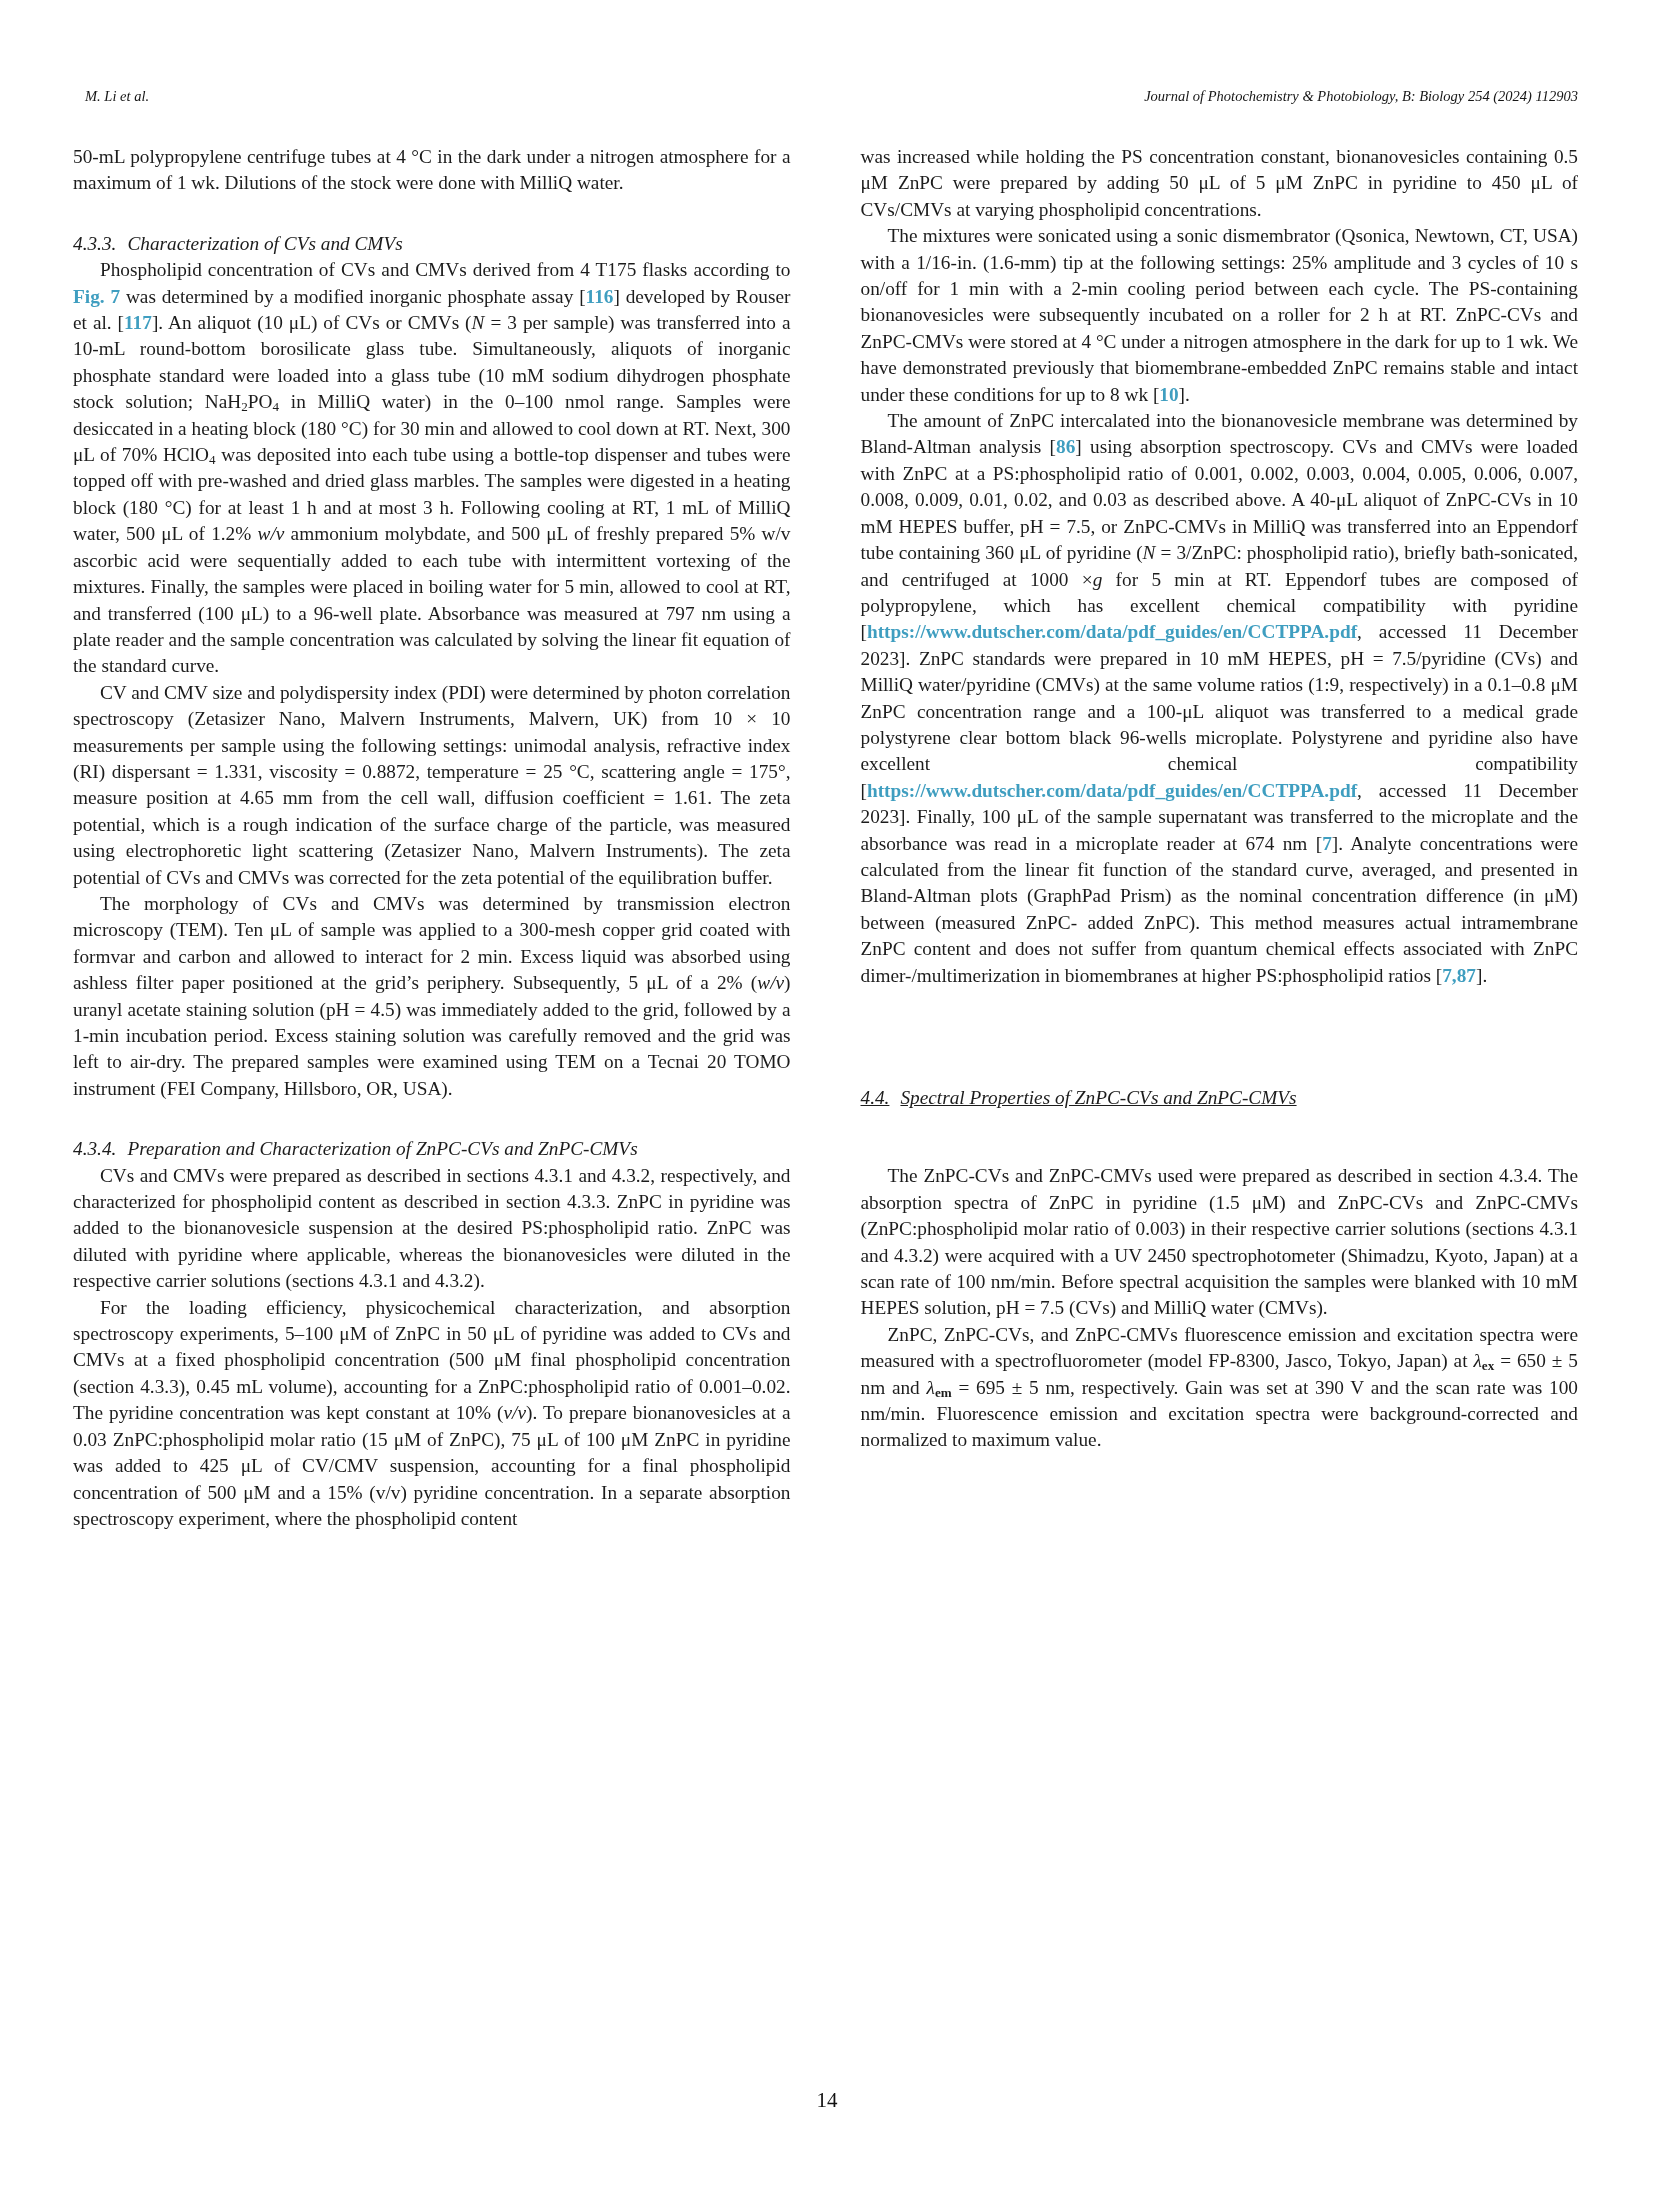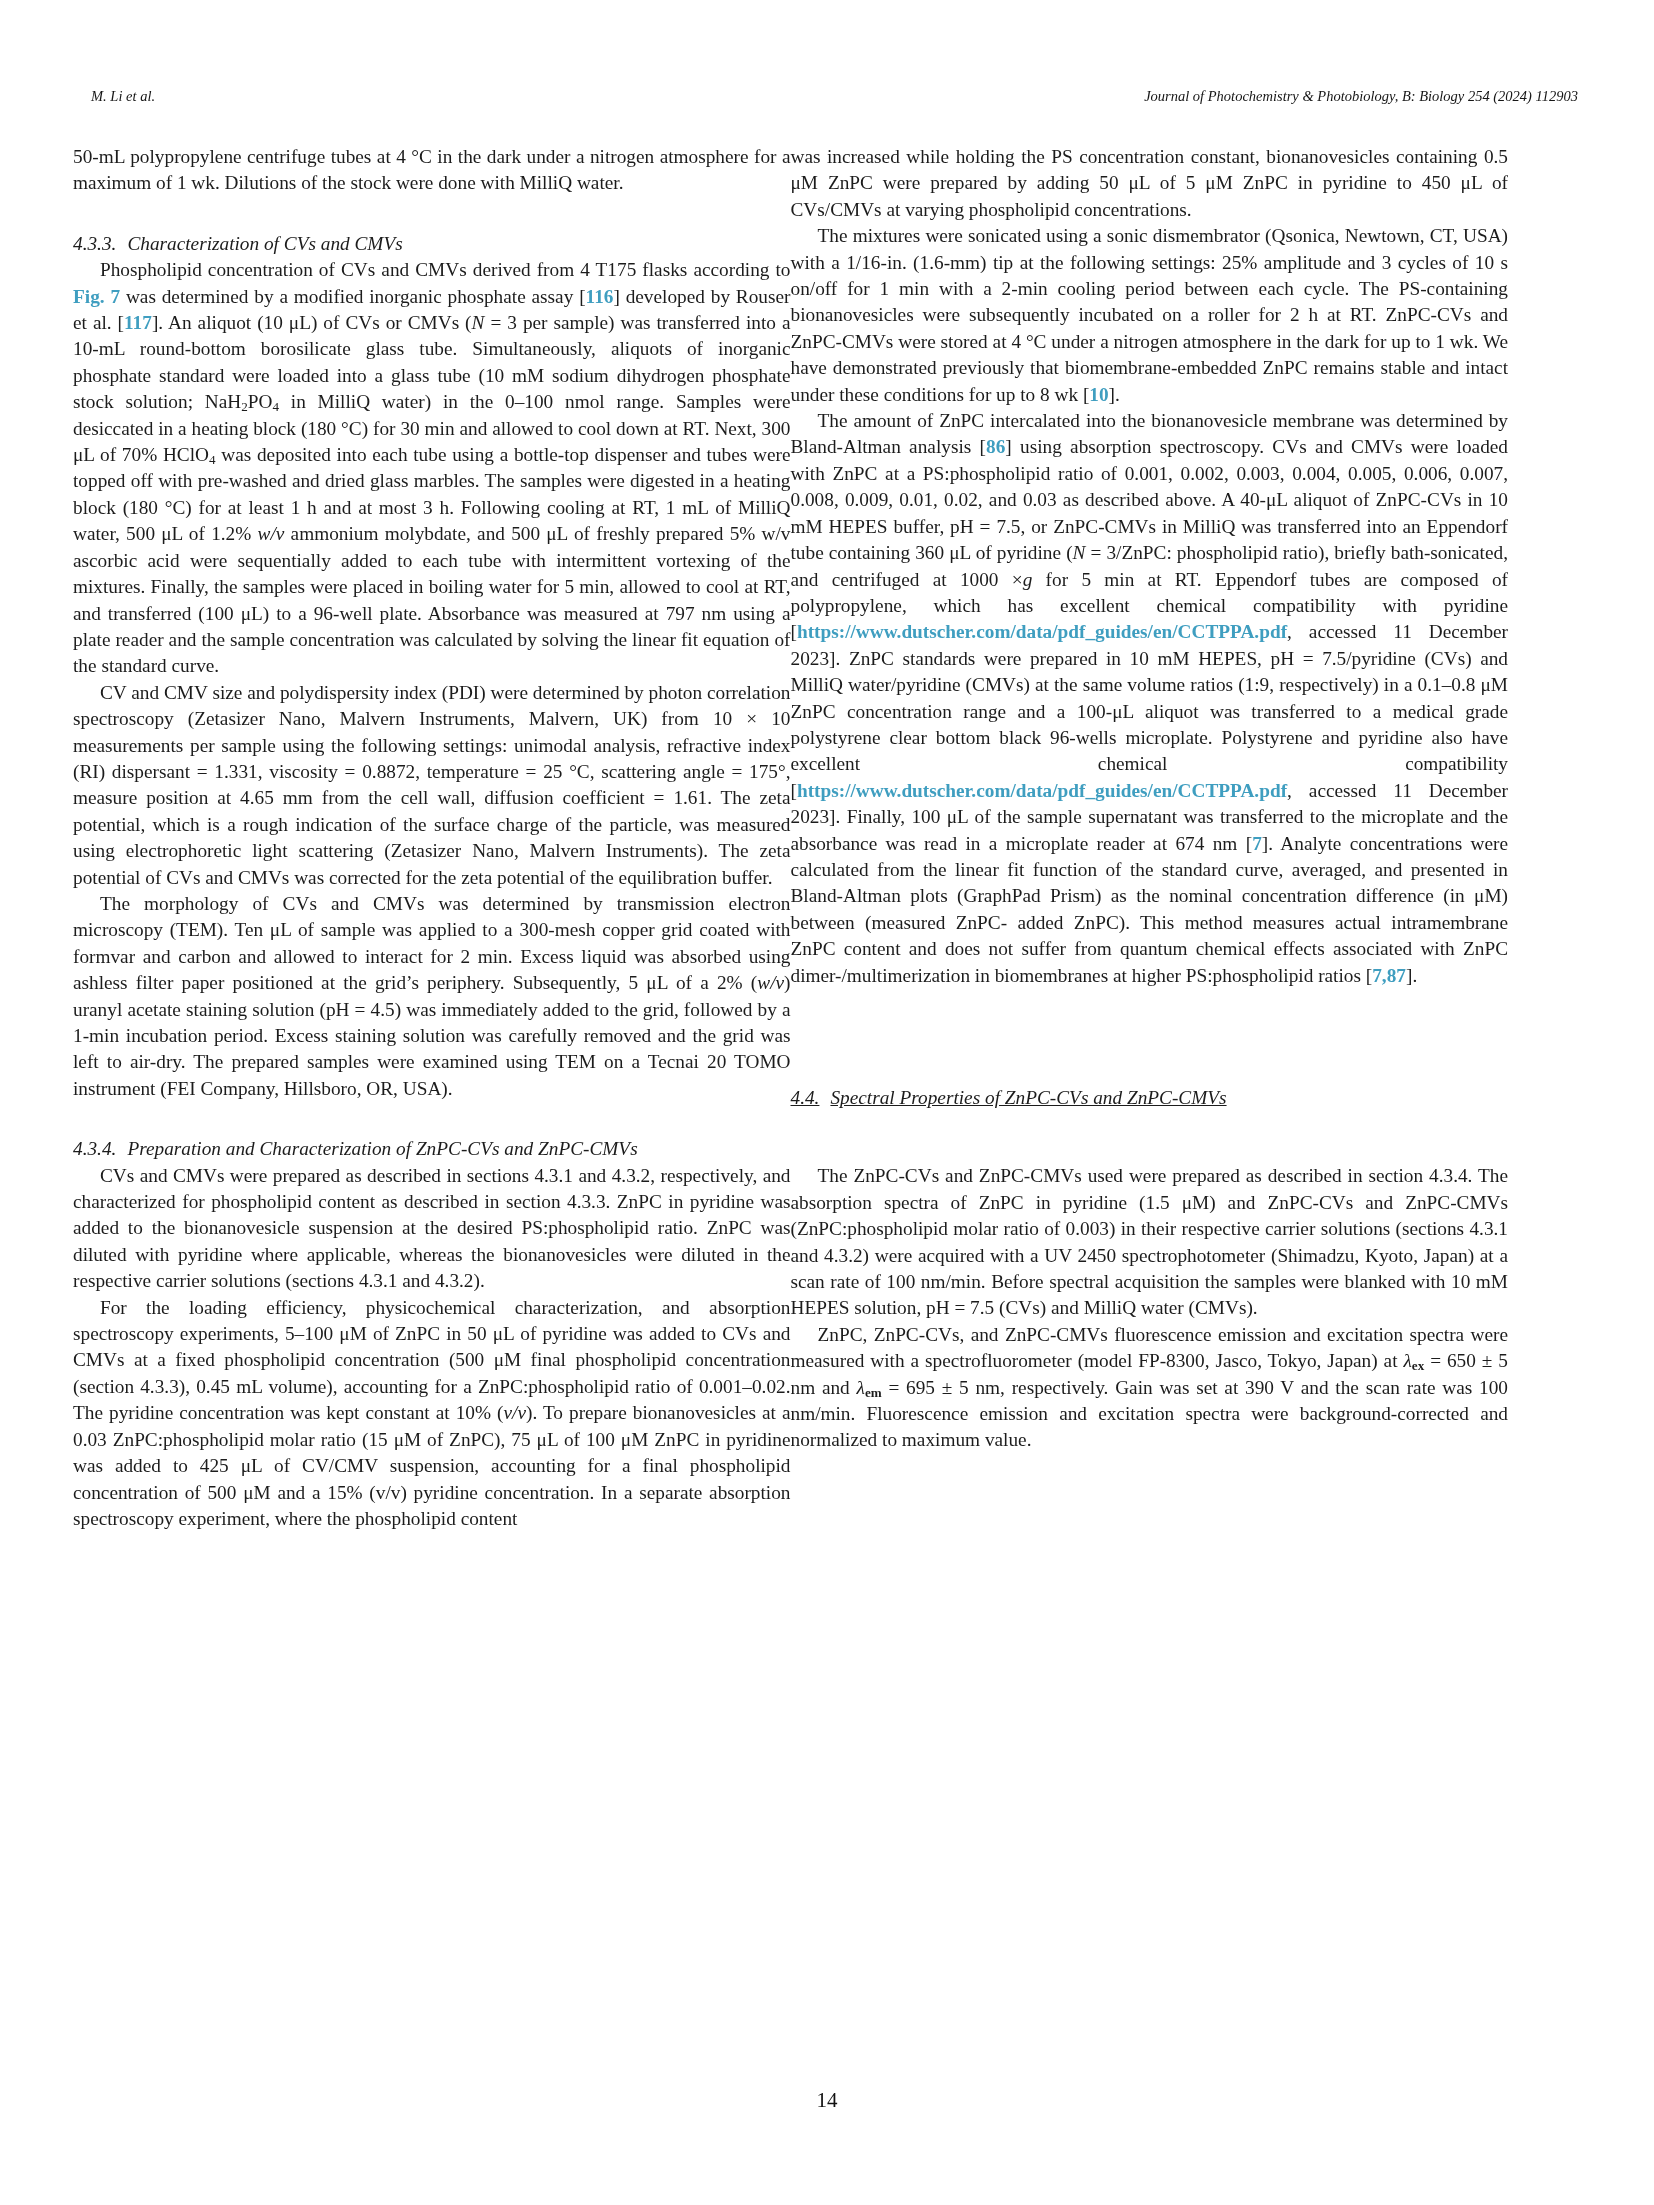--- a/index.html
+++ b/index.html
@@ -2,27 +2,27 @@
 <html style="--link: #3f9ec0; --text: #1c1c1c;"><head>
 <meta charset="utf-8">
 <style>
   html,body{margin:0;padding:0;background:#e8e8e8;}
   .page{
     width:1654px;height:2205px;background:#ffffff;position:relative;
     font-family:"Liberation Serif","DejaVu Serif",serif;
     color:var(--text,#1c1c1c);margin:0 auto;overflow:hidden;
   }
   .header{
-    position:absolute;top:88px;left:91px;right:76px;
+    position:absolute;top:88px;left:85px;right:76px;
     display:flex;justify-content:space-between;align-items:baseline;
     font-style:italic;font-size:14.5px;color:#161616;
   }
   .body{
     position:absolute;top:144px;left:73px;right:76px;
-    display:flex;
+    display:flex;gap:70px;
   }
   .col{
     width:calc(50% - 35px);
     font-size:19.3px;line-height:26.4px;text-align:justify;
     color:var(--text,#1c1c1c);
   }
   .col p{margin:0;padding:0;}
   .col p.ind{text-indent:27px;}
   .sh{
     font-style:italic;font-weight:normal;font-size:19.3px;

